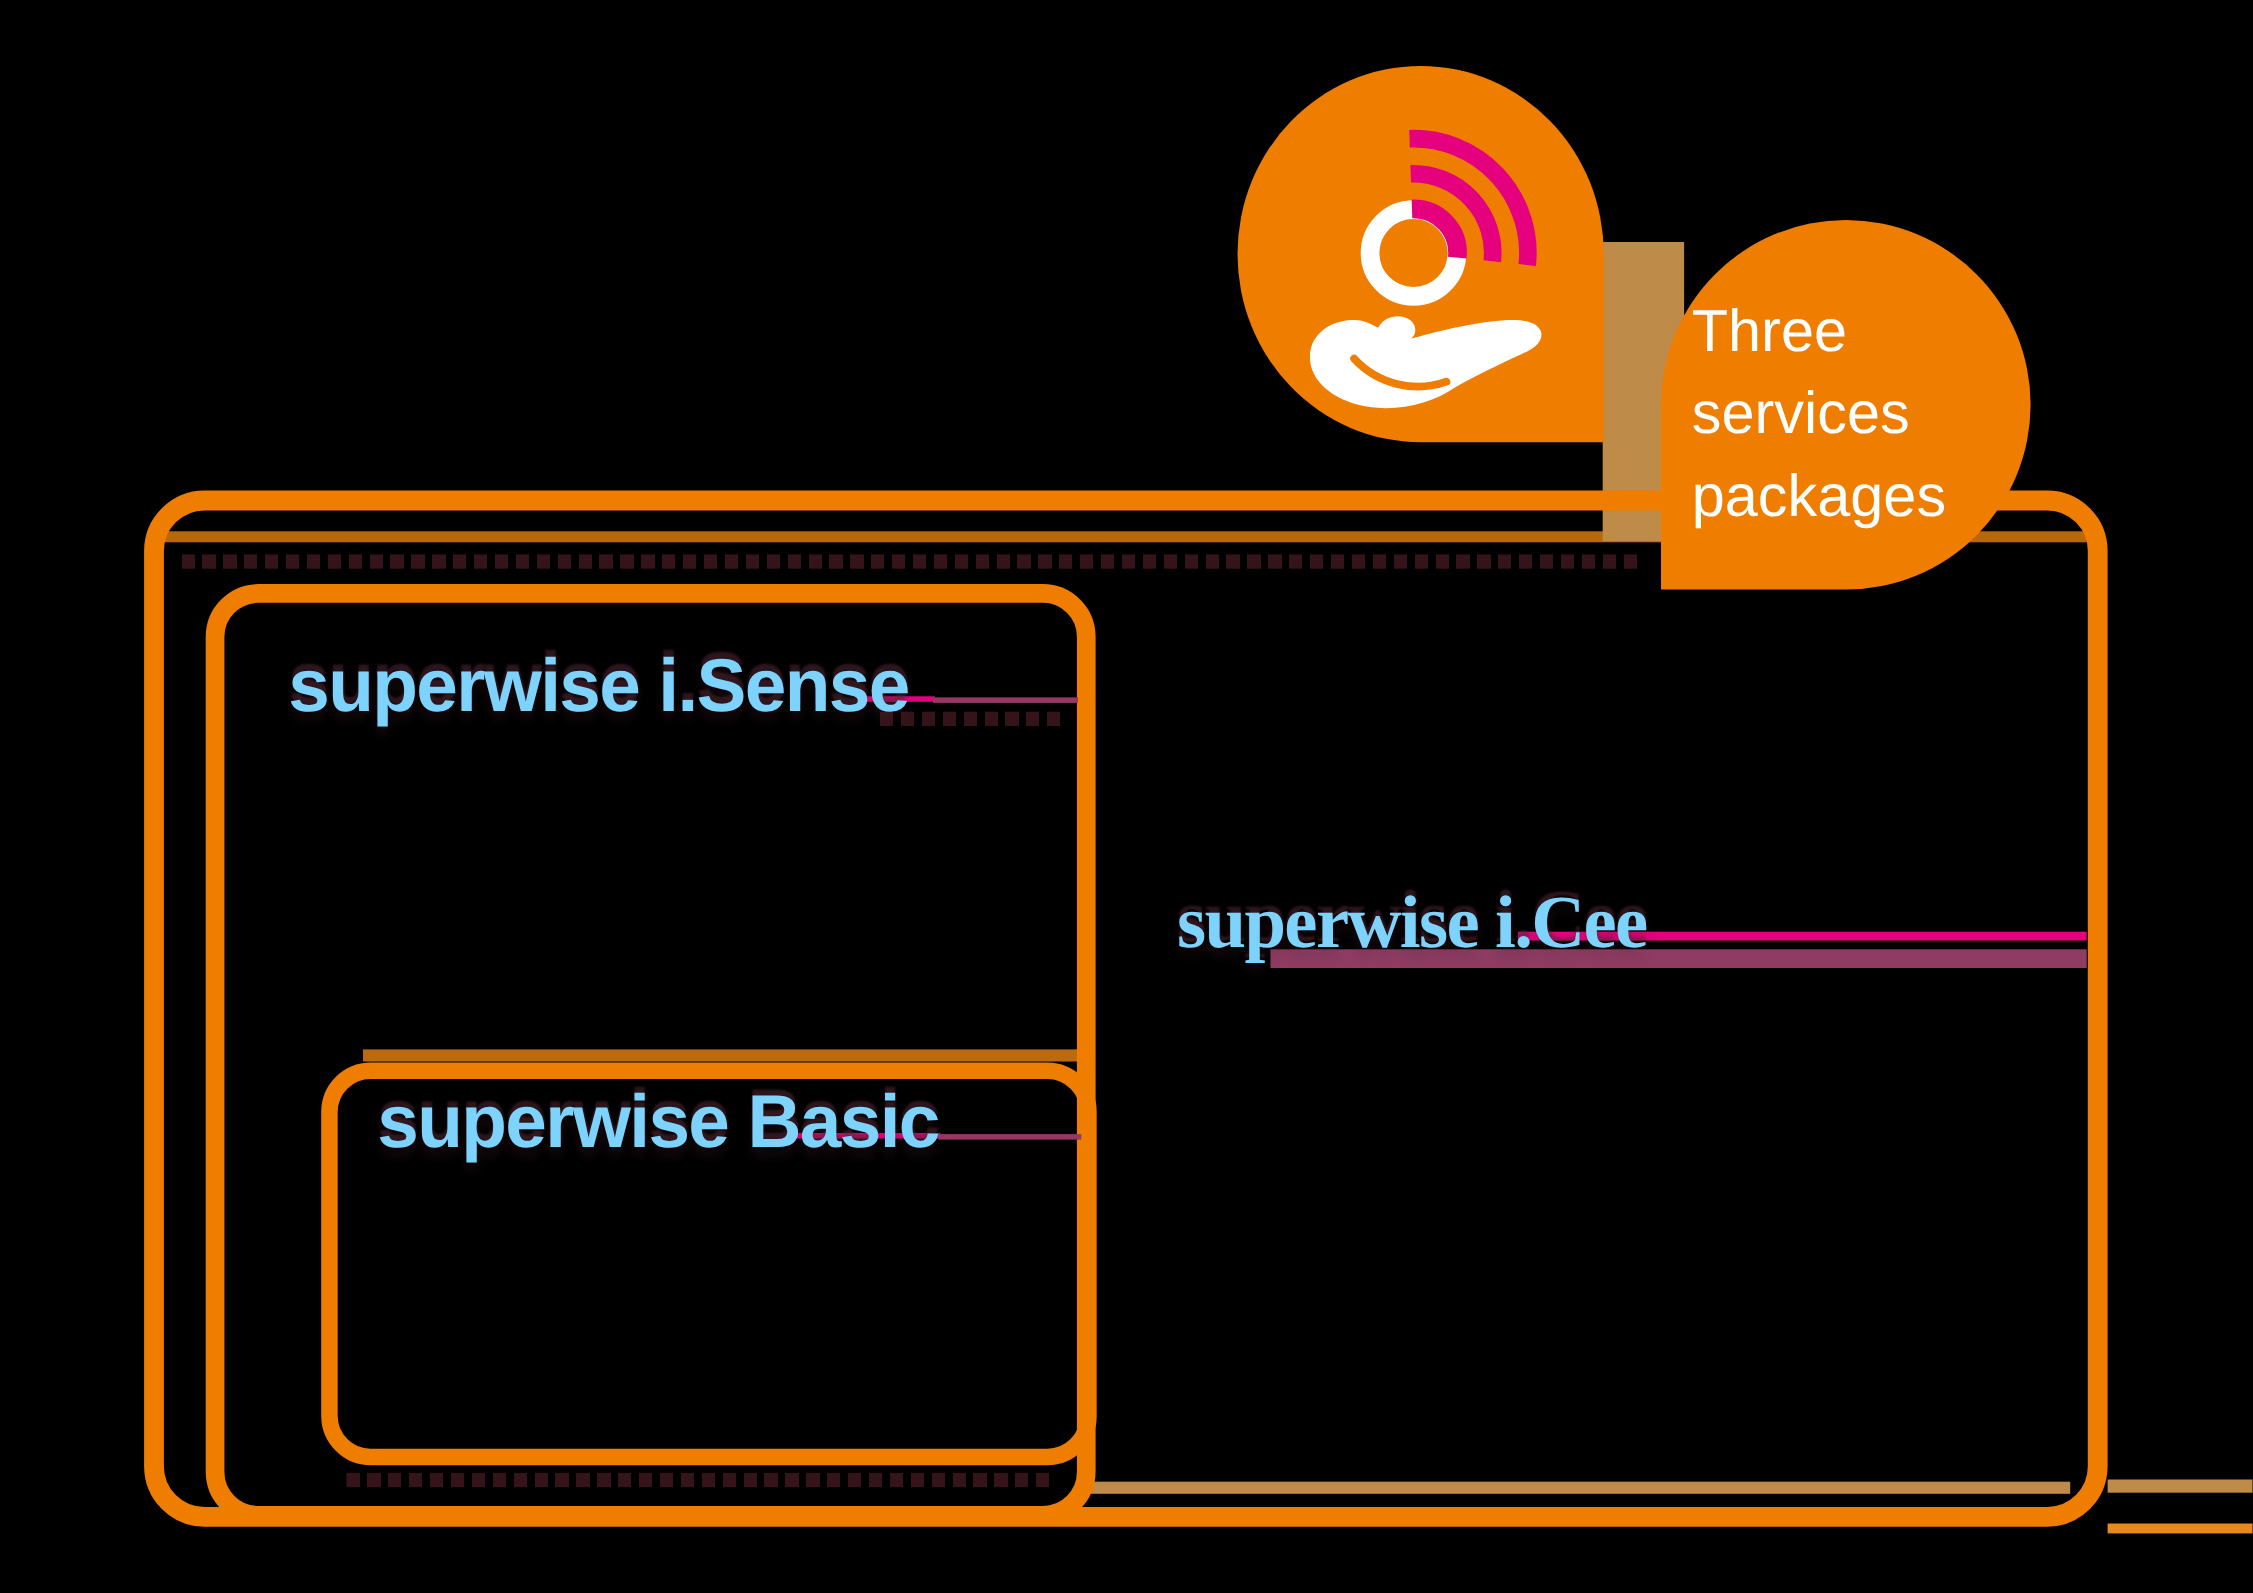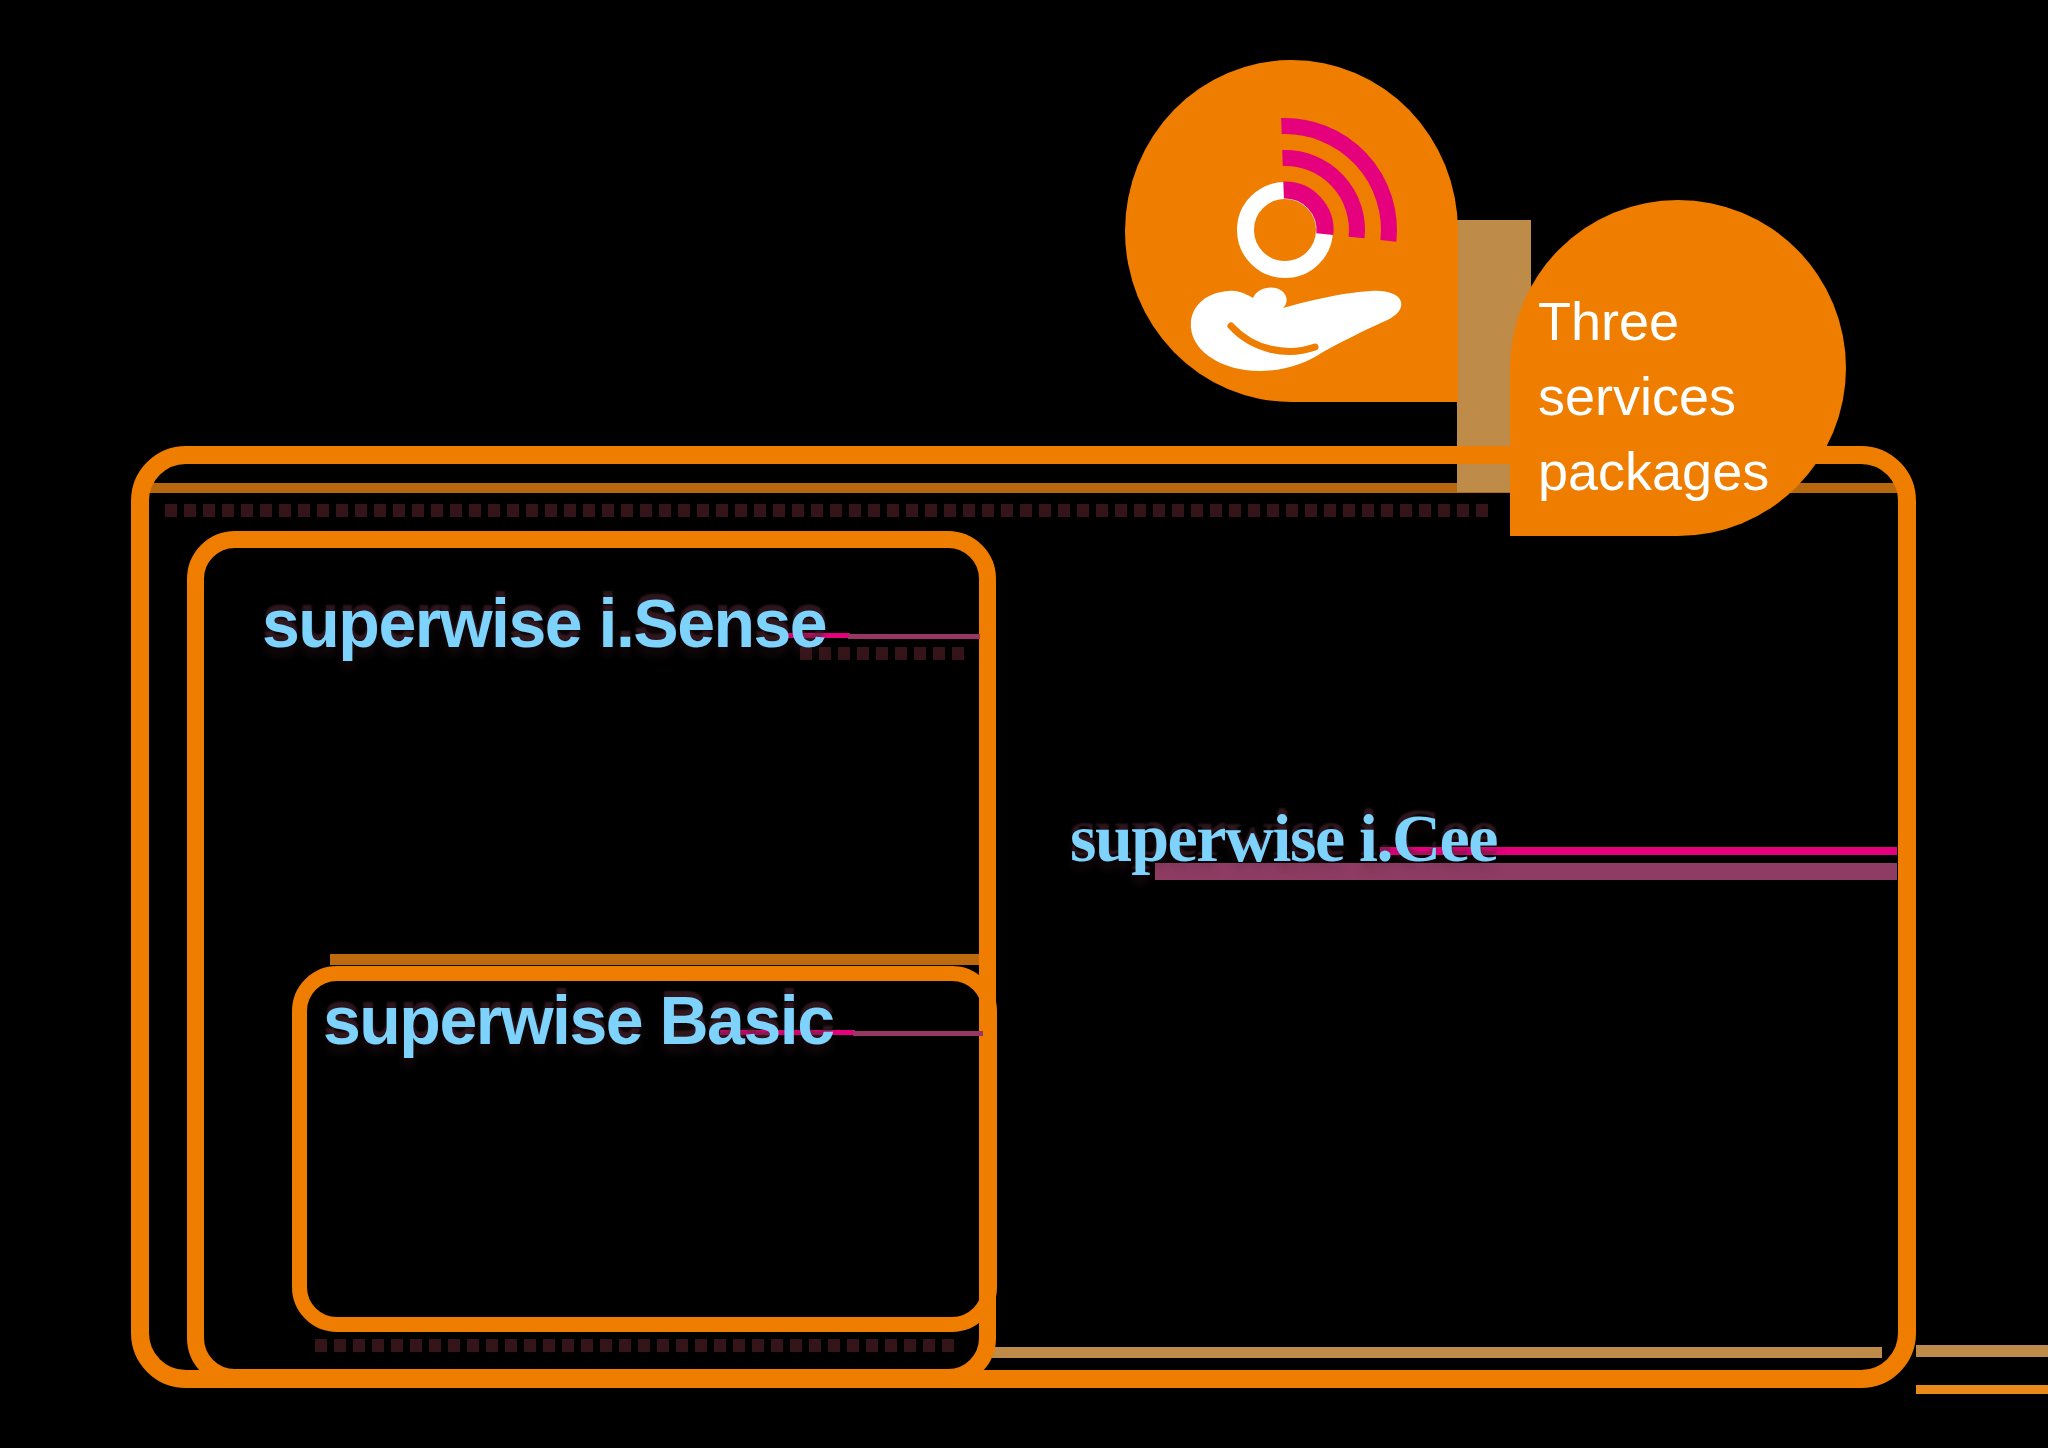--- a/index.html
+++ b/index.html
@@ -41,31 +41,31 @@
   .cee-u-mauve   {left:1155px; top:863px;  width:742px; height:17px; background:#8e3c63;}
 
   
   .pkg-heading{
     z-index:50;color:#7dd3fc;font-weight:700;font-size:68px;line-height:1;
     letter-spacing:-1.5px;white-space:nowrap;
     text-shadow:0 -6px 2px rgba(82,40,52,.55), 0 8px 10px rgba(82,40,52,.28);
   }
   .h-sense{left:262px;  top:589px;}
   .h-cee  {left:1070px; top:804px;font-family:Liberation Serif, serif;}
-  .h-basic{left:323px;  top:986px;}
+  .h-basic{left:343px;  top:986px;}
 
   
   .badge{left:1125px; top:60px; width:333px; height:342px; z-index:60;}
   .badge-bg{position:absolute;inset:0;background:#ee7d00;border-radius:50% 50% 0 50%;}
   .badge svg{position:absolute;inset:0;}
 
   
   .bubble{left:1510px; top:200px; width:336px; height:336px; background:#ee7d00;
           border-radius:50% 50% 50% 0; z-index:70;}
-  .bubble-text{position:absolute;left:28px;top:84px;color:#fff;
+  .bubble-text{position:absolute;left:28px;top:64px;color:#fff;
     font-size:54px;line-height:75px;font-weight:400;letter-spacing:0;}
   .bubble-text div{white-space:nowrap;}
 </style>
 </head>
 <body>
 
 <div class="stage">
 
   <div class="abs ghost-top-line"></div>
   <div class="abs ghost-basic-top-line"></div>

